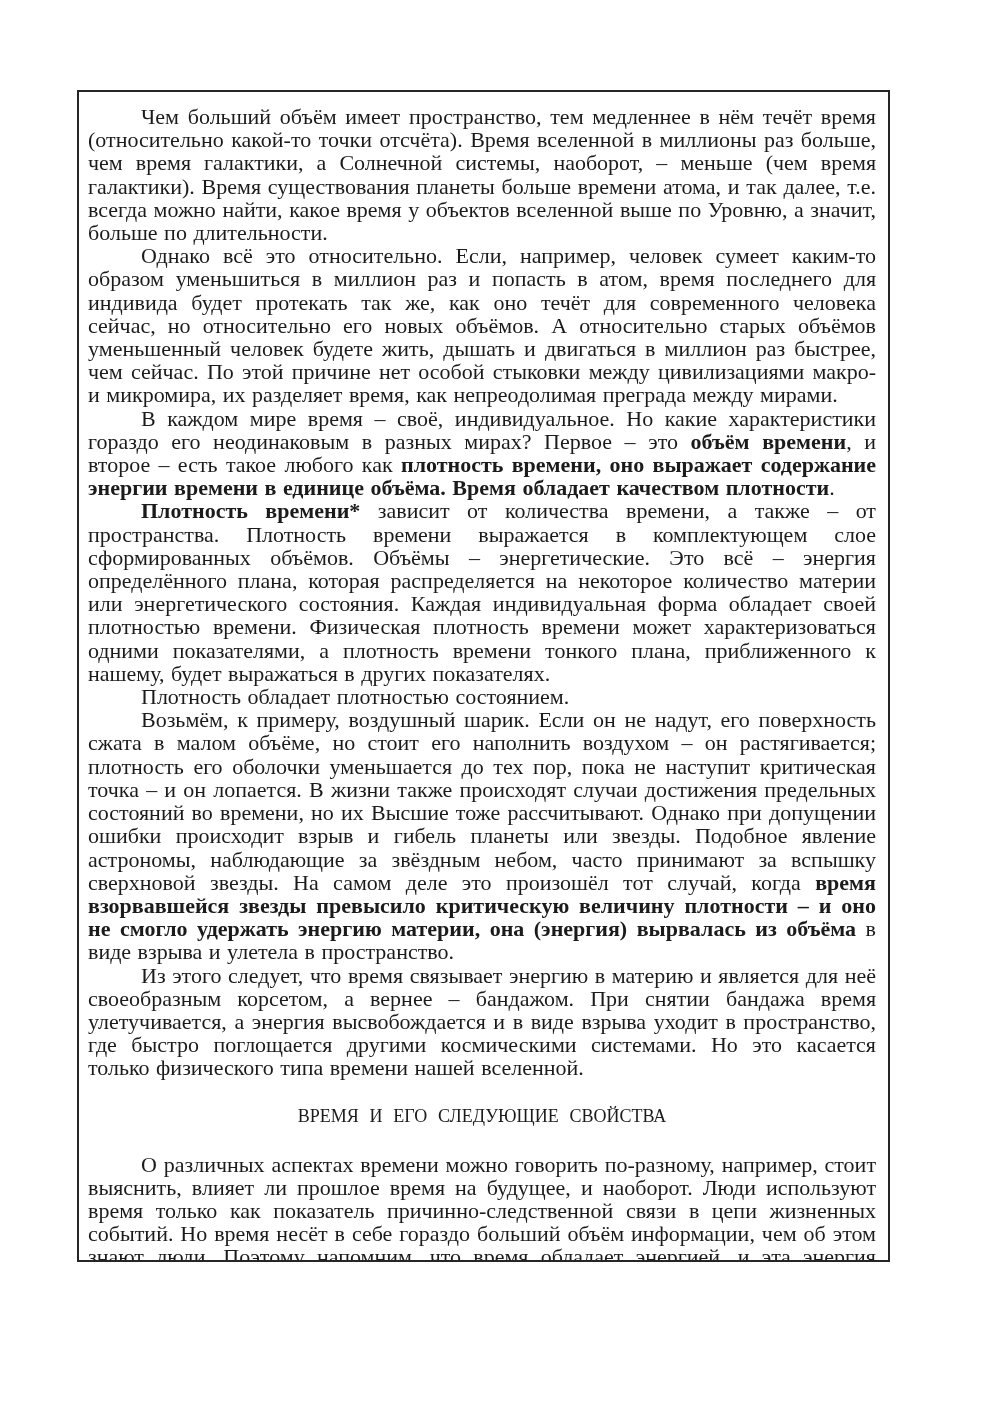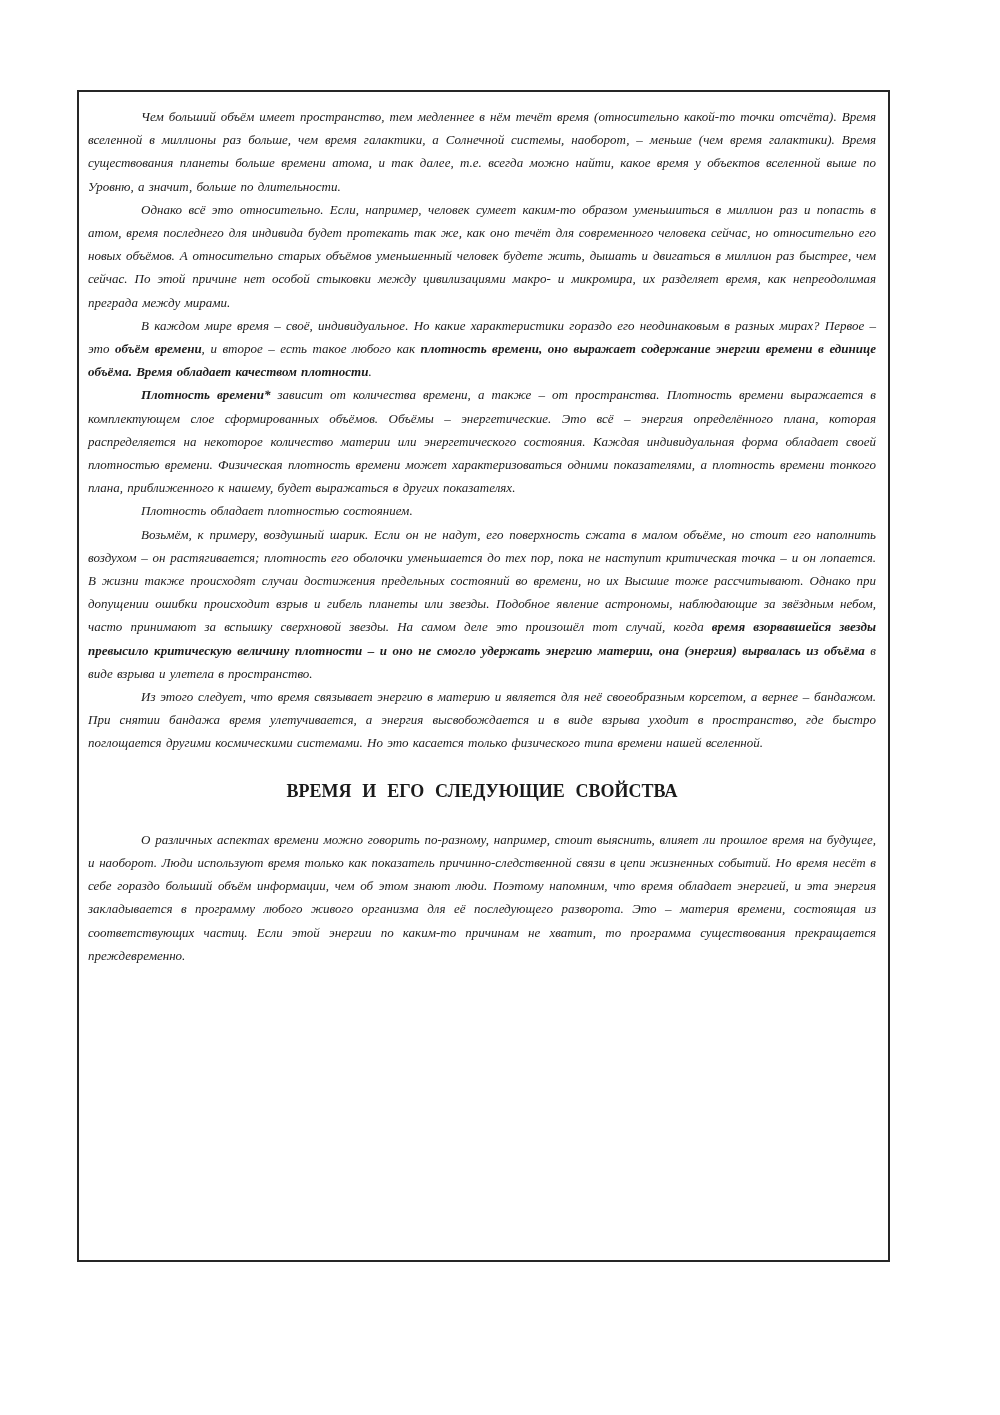--- a/index.html
+++ b/index.html
@@ -30,39 +30,38 @@
     border: 2px solid var(--border-color, #262626);
     padding: 13px 12px 0 9px;
     overflow: hidden;
     background: #ffffff;
   }
   .doc-body {
     width: 100%;
   }
   .para {
     margin: 0;
-    font-size: 13px;
+    font-size: 22px;
     line-height: 23.2px;
     color: var(--text-color, #1b1b1b);
     text-align: justify;
     text-indent: 53px;
     word-spacing: 1px;
-    font-style: italic;
   }
   .para .b {
     font-weight: bold;
   }
   .heading {
     margin: 25px 0 25px 0;
     font-size: 18px;
     line-height: 23px;
     color: var(--text-color, #1b1b1b);
     text-align: center;
     text-indent: 0;
-    font-weight: bold;
+    font-weight: normal;
     word-spacing: 0.35em;
   }
 </style>
 </head>
 <body style="--text-color: #1b1b1b; --border-color: #262626;">
 
 <div class="page">
   <div class="frame">
     <div class="doc-body">
         <p class="para"><span>Чем больший объём имеет пространство, тем медленнее в нём течёт время (относительно какой-то точки отсчёта). Время вселенной в миллионы раз больше, чем время галактики, а Солнечной системы, наоборот, – меньше (чем время галактики). Время существования планеты больше времени атома, и так далее, т.е. всегда можно найти, какое время у объектов вселенной выше по Уровню, а значит, больше по длительности.</span></p>

